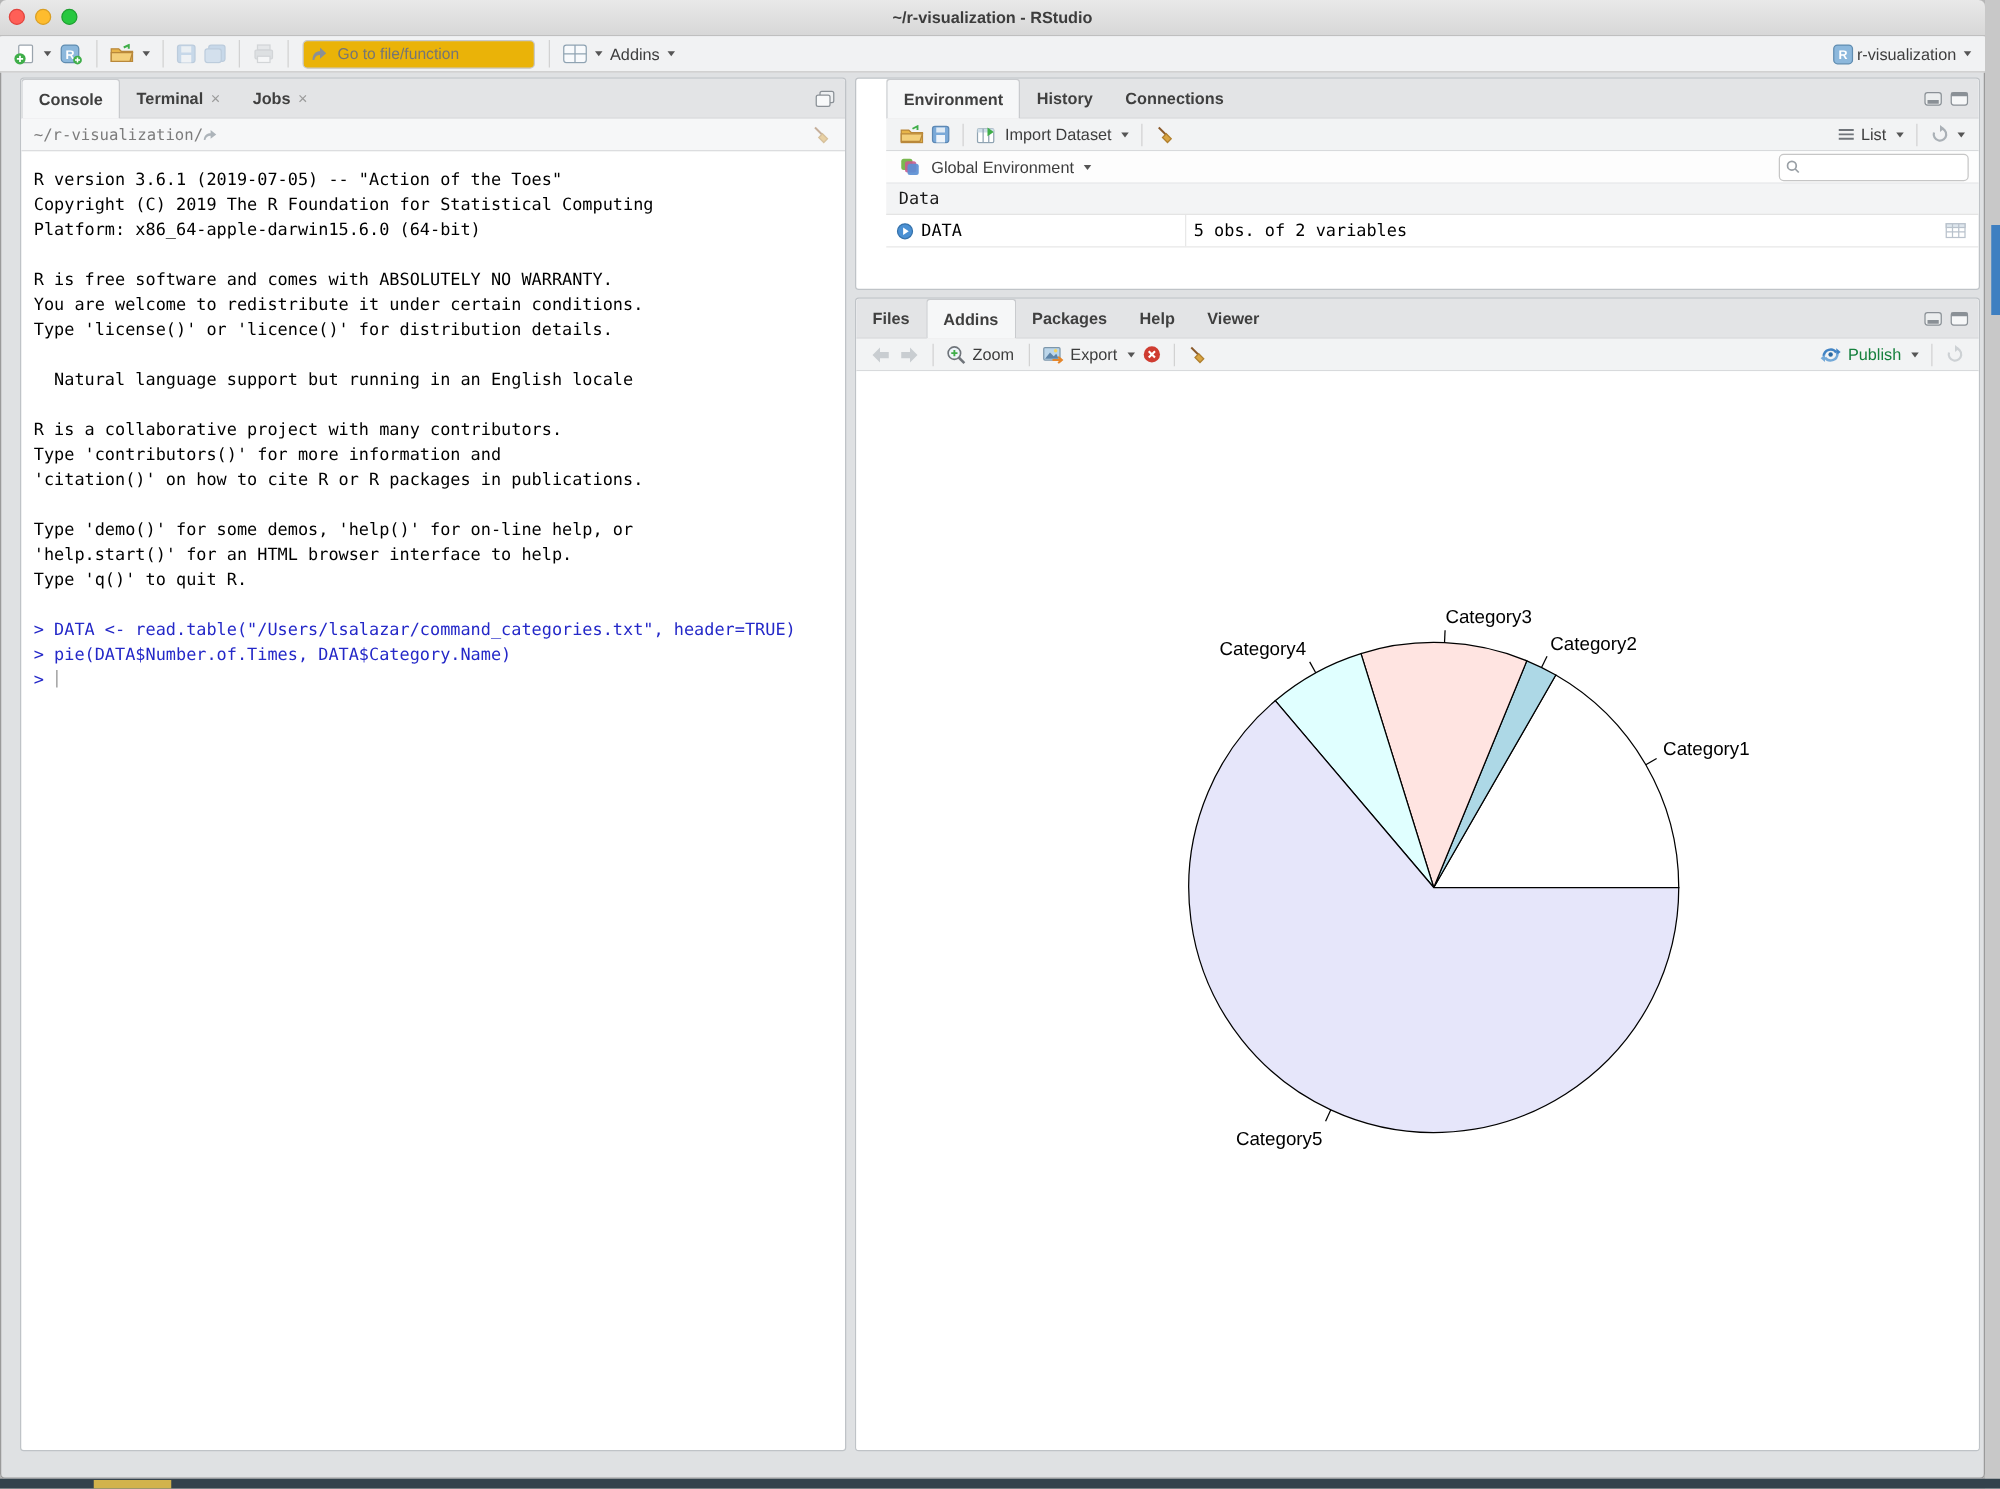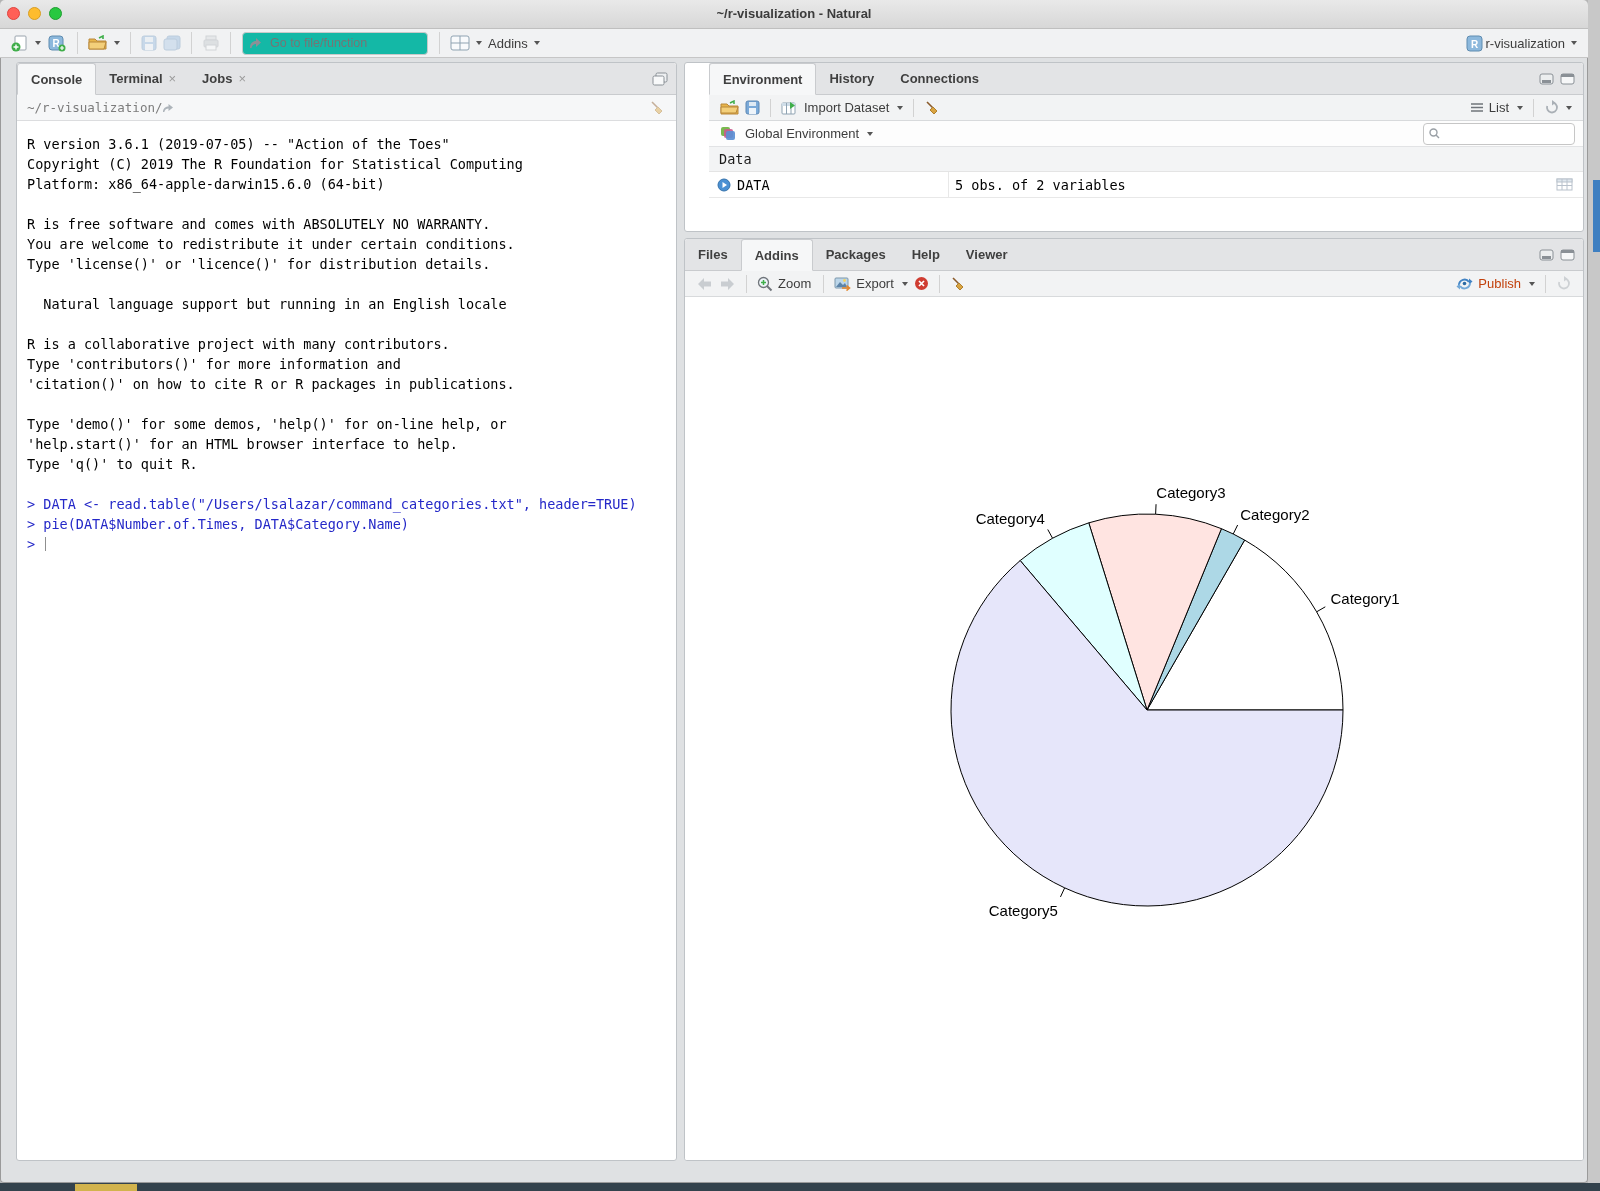--- a/index.html
+++ b/index.html
@@ -27,21 +27,21 @@
   .win-title{position:absolute;left:0;right:0;top:0;height:28px;line-height:28px;text-align:center;
              font-size:13px;font-weight:600;color:#3c3c3c;}
 
   .toolbar{position:absolute;left:0;top:29px;width:100%;height:29px;background:#f1f2f3;
            border-bottom:1px solid #c6c6c6;display:flex;align-items:center;padding:0 8px;box-sizing:border-box;}
   .tb-sep{width:1px;height:22px;background:#d2d2d2;margin:0 7px;flex:none;}
   .tb-item{display:flex;align-items:center;gap:3px;margin:0 3px;flex:none;}
   .disabled{opacity:.35;}
   .caret{width:0;height:0;border-left:3.5px solid transparent;border-right:3.5px solid transparent;
          border-top:4px solid #555;display:inline-block;margin-left:3px;}
-  .goto-box{display:flex;align-items:center;gap:6px;width:172px;height:21px;background:#14b8a6;
+  .goto-box{display:flex;align-items:center;gap:6px;width:172px;height:21px;background:#eab308;
             border:1px solid #c9c9c9;border-radius:4px;padding:0 6px;margin:0 4px;}
   .goto-box input{border:none;outline:none;font-size:12.5px;width:100%;background:transparent;
                   font-family:"Liberation Sans",sans-serif;color:#444;}
   .tb-label{font-size:13px;color:#3d3d3d;}
   .tb-right{margin-left:auto;display:flex;align-items:center;gap:5px;}
 
   
   .pane{position:absolute;background:#fff;border:1px solid #bfc3c7;border-radius:3px;box-sizing:border-box;overflow:hidden;}
   .pane-console{left:16px;top:62px;width:661px;height:1099px;}
   .pane-env{left:684px;top:62px;width:900px;height:170px;padding-left:24px;}
@@ -53,21 +53,21 @@
   .tab.active{background:#f6f7f8;border:1px solid #c9cbce;border-bottom:1px solid #f6f7f8;
               margin-bottom:-1px;border-radius:3px 3px 0 0;}
   .tab .close-x{color:#9b9b9b;font-weight:400;font-size:13px;margin-left:6px;}
   .tab-spacer{flex:1;}
   .pane-winctrl{display:flex;align-items:center;gap:6px;padding-right:8px;}
 
   .subbar{display:flex;align-items:center;height:26px;background:#f2f3f4;border-bottom:1px solid #d8dadc;
           padding:0 8px;font-size:13px;color:#3d3d3d;box-sizing:border-box;}
   .subbar .tb-sep{height:18px;}
   .mini-label{font-size:13px;color:#3d3d3d;margin:0 2px;}
-  .blue-label{color:#c2410c;}
+  .blue-label{color:#15803d;}
 
   
   .wd-row{display:flex;align-items:center;height:26px;background:#f6f7f8;border-bottom:1px solid #dcdddf;
           padding:0 10px;box-sizing:border-box;}
   .wd-text{font-family:"DejaVu Sans Mono",monospace;font-size:12.5px;color:#7c7c7c;margin-right:0;}
   .console-out{padding:13px 6px 0 10px;font-family:"DejaVu Sans Mono",monospace;font-size:13.5px;color:#000;}
   .console-line{height:20px;line-height:20px;white-space:pre;}
   .console-line.cmd{color:#2428c8;}
   .caret-bar{display:inline-block;width:1px;height:14px;background:#8f8f8f;vertical-align:-2px;margin-left:2px;}
 
@@ -103,21 +103,21 @@
   <div class="bg-right-blue"></div>
 
   <div class="window">
 
     <div class="titlebar">
       <div class="lights">
         <div class="light red"></div>
         <div class="light yellow"></div>
         <div class="light green"></div>
       </div>
-      <div class="win-title">~/r-visualization - Natural</div>
+      <div class="win-title">~/r-visualization - RStudio</div>
     </div>
 
     <div class="toolbar">
       <div class="tb-item">
         <span class="icon">
           <svg width="18" height="18">
               <rect x="4" y="2" width="11" height="14" rx="1" fill="#fff" stroke="#9aa4ad"></rect>
               <circle cx="5" cy="13" r="4.5" fill="#3fae49"></circle>
               <path d="M5 10.5v5M2.5 13h5" stroke="#fff" stroke-width="1.4"></path>
             </svg>

